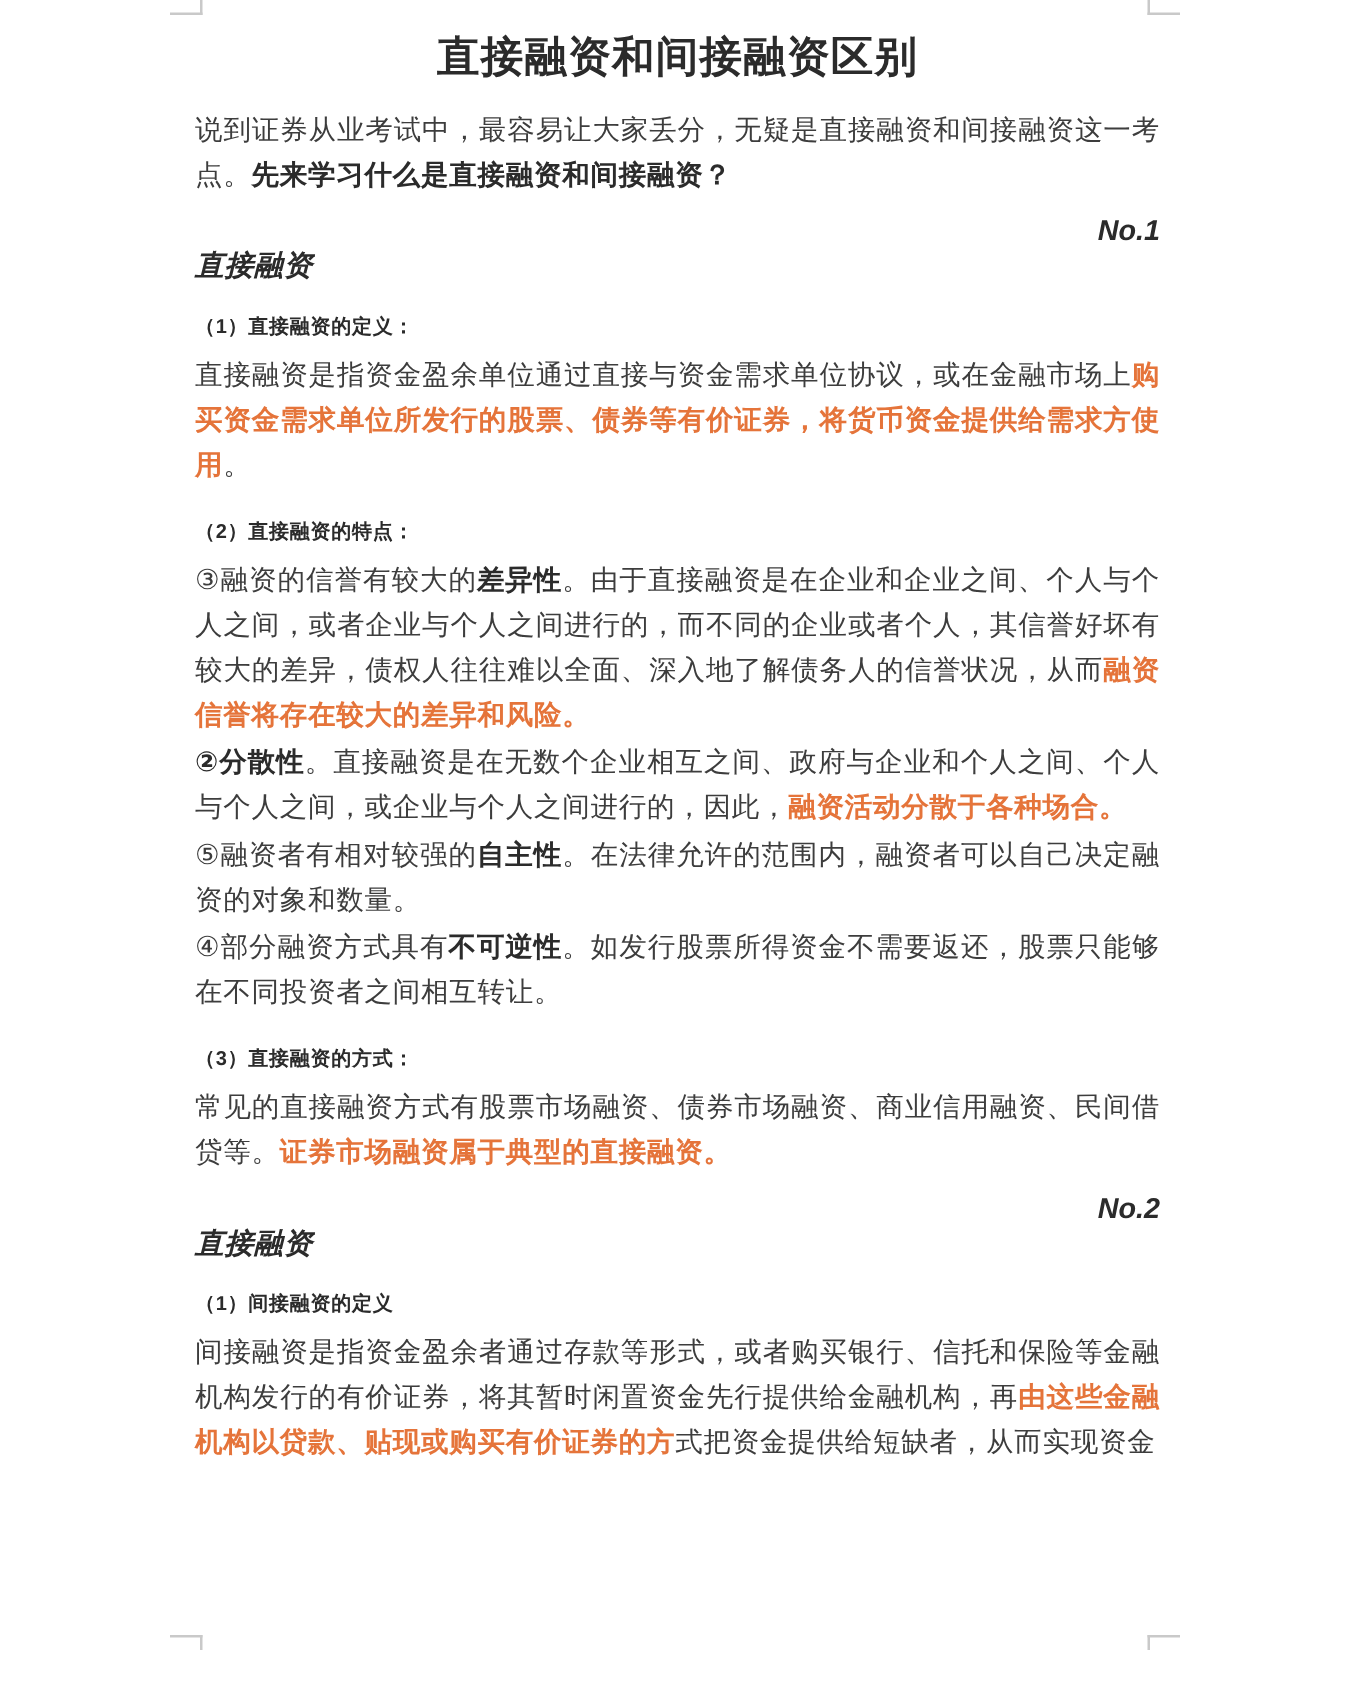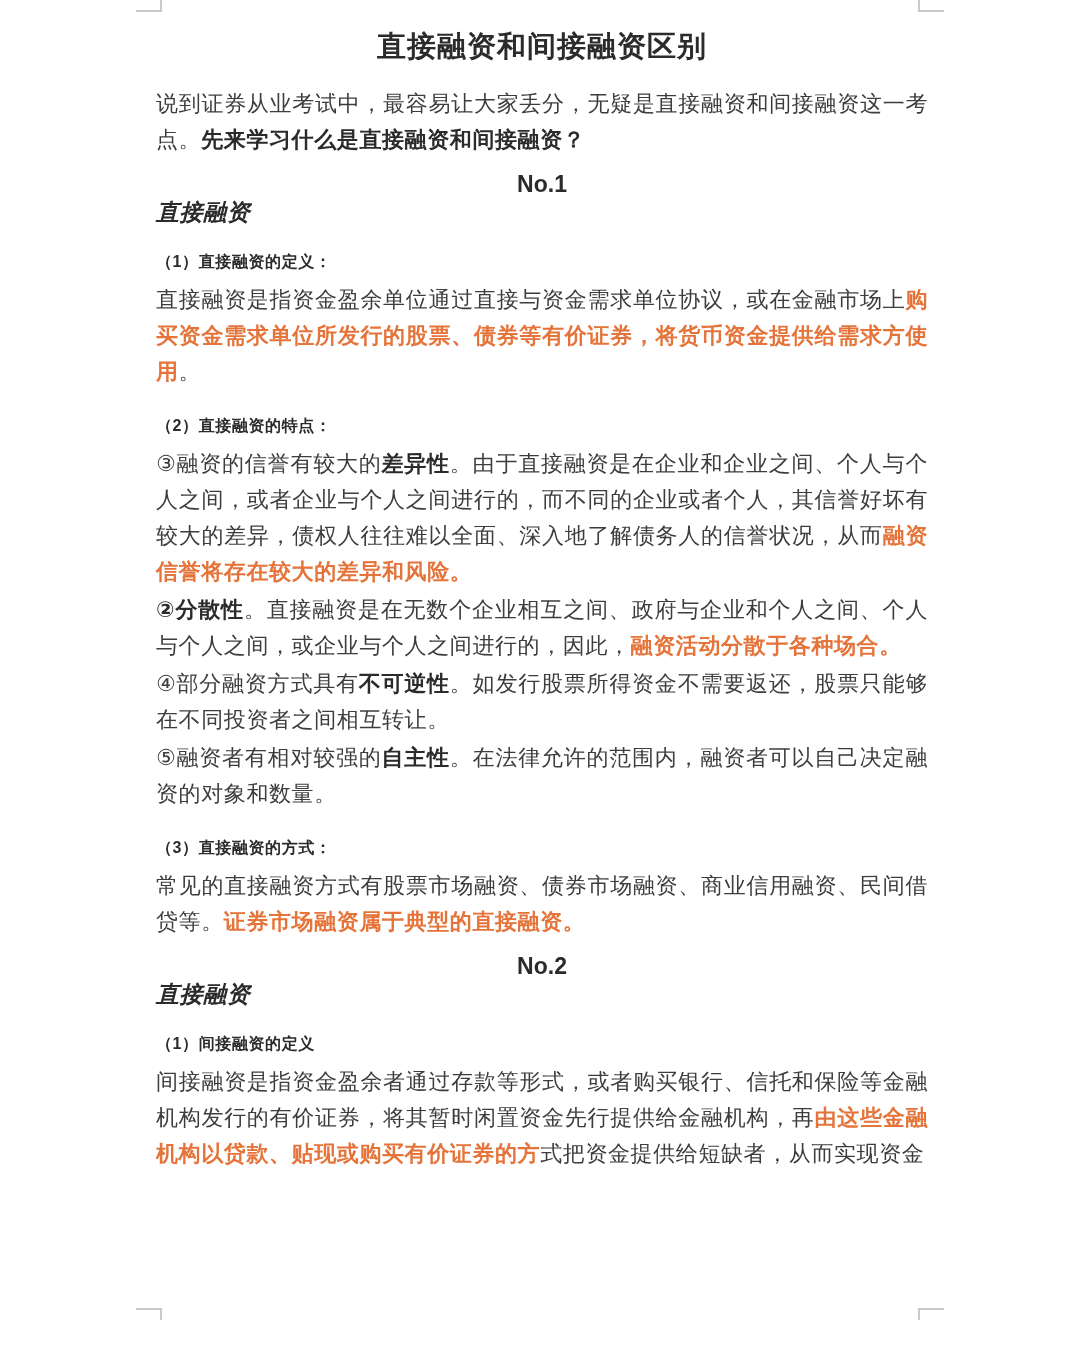--- a/index.html
+++ b/index.html
@@ -24,34 +24,34 @@
   .corner.tr{left:918px;top:0;border-left:2px solid var(--mark);border-bottom:2px solid var(--mark);}
   .corner.bl{left:136px;top:1308px;border-right:2px solid var(--mark);border-top:2px solid var(--mark);}
   .corner.br{left:918px;top:1308px;border-left:2px solid var(--mark);border-top:2px solid var(--mark);}
 
   .content{
     position:absolute;left:156px;top:26px;width:772px;
     font-size:22px;letter-spacing:0.6px;
   }
   .doc-title{
     margin:0 0 20px 0;
-    font-size:29px;line-height:40px;font-weight:700;
+    font-size:34px;line-height:40px;font-weight:700;
     text-align:center;color:var(--strong);letter-spacing:1px;
   }
   .para{
     margin:0 0 2px 0;line-height:36px;
     text-align:justify;text-justify:inter-ideograph;
   }
   .heading{
     margin:18px 0 2px 0;font-size:16px;line-height:36px;
     font-weight:700;color:var(--strong);letter-spacing:0.6px;
   }
   .no-label{
-    margin:12px 0 0 0;text-align:center;
-    font-weight:600;font-size:23px;line-height:28px;
+    margin:12px 0 0 0;text-align:right;
+    font-style:italic;font-weight:600;font-size:23px;line-height:28px;
     color:var(--strong);letter-spacing:0;
   }
   .no-title{
     margin:0 0 14px 0;
     font-style:italic;font-weight:700;font-size:23px;line-height:28px;
     color:var(--strong);
   }
   .run-plain{color:var(--text);}
   .run-bold{font-weight:700;color:var(--strong);}
   .run-orange{font-weight:700;color:var(--accent);}
@@ -69,22 +69,22 @@
     <h1 class="doc-title">直接融资和间接融资区别</h1>
     <div>
         <p class="para"><span class="run-plain">说到证券从业考试中，最容易让大家丢分，无疑是直接融资和间接融资这一考点。</span><span class="run-bold">先来学习什么是直接融资和间接融资？</span></p>
         <div class="no-label">No.1</div>
         <div class="no-title">直接融资</div>
         <h2 class="heading">（1）直接融资的定义：</h2>
         <p class="para"><span class="run-plain">直接融资是指资金盈余单位通过直接与资金需求单位协议，或在金融市场上</span><span class="run-orange">购买资金需求单位所发行的股票、债券等有价证券，将货币资金提供给需求方使用</span><span class="run-plain">。</span></p>
         <h2 class="heading">（2）直接融资的特点：</h2>
         <p class="para"><span class="run-plain">③融资的信誉有较大的</span><span class="run-bold">差异性</span><span class="run-plain">。由于直接融资是在企业和企业之间、个人与个人之间，或者企业与个人之间进行的，而不同的企业或者个人，其信誉好坏有较大的差异，债权人往往难以全面、深入地了解债务人的信誉状况，从而</span><span class="run-orange">融资信誉将存在较大的差异和风险。</span></p>
         <p class="para"><span class="run-bold">②分散性</span><span class="run-plain">。直接融资是在无数个企业相互之间、政府与企业和个人之间、个人与个人之间，或企业与个人之间进行的，因此，</span><span class="run-orange">融资活动分散于各种场合。</span></p>
+        <p class="para"><span class="run-plain">⑤融资者有相对较强的</span><span class="run-bold">自主性</span><span class="run-plain">。在法律允许的范围内，融资者可以自己决定融资的对象和数量。</span></p>
         <p class="para"><span class="run-plain">④部分融资方式具有</span><span class="run-bold">不可逆性</span><span class="run-plain">。如发行股票所得资金不需要返还，股票只能够在不同投资者之间相互转让。</span></p>
-        <p class="para"><span class="run-plain">⑤融资者有相对较强的</span><span class="run-bold">自主性</span><span class="run-plain">。在法律允许的范围内，融资者可以自己决定融资的对象和数量。</span></p>
         <h2 class="heading">（3）直接融资的方式：</h2>
         <p class="para"><span class="run-plain">常见的直接融资方式有股票市场融资、债券市场融资、商业信用融资、民间借贷等。</span><span class="run-orange">证券市场融资属于典型的直接融资。</span></p>
         <div class="no-label">No.2</div>
         <div class="no-title">直接融资</div>
         <h2 class="heading">（1）间接融资的定义</h2>
         <p class="para"><span class="run-plain">间接融资是指资金盈余者通过存款等形式，或者购买银行、信托和保险等金融机构发行的有价证券，将其暂时闲置资金先行提供给金融机构，再</span><span class="run-orange">由这些金融机构以贷款、贴现或购买有价证券的方</span><span class="run-plain">式把资金提供给短缺者，从而实现资金</span></p>
       </div>
   </article>
 </div>
 

